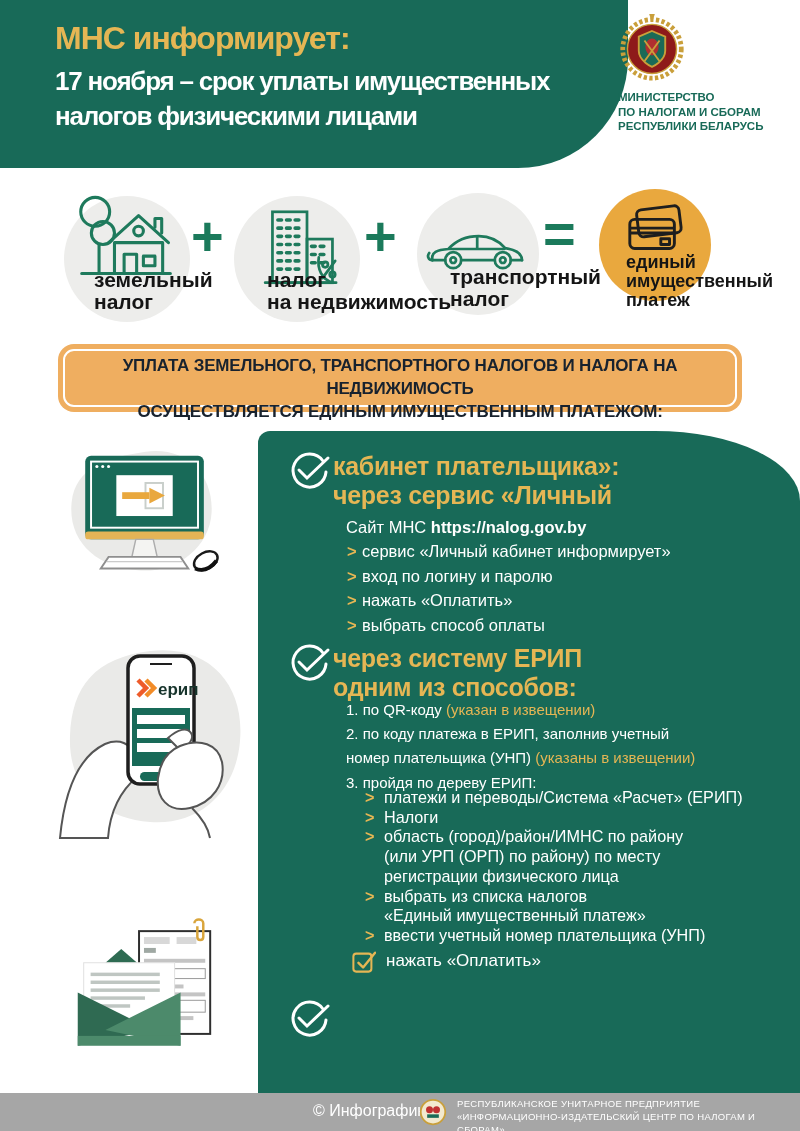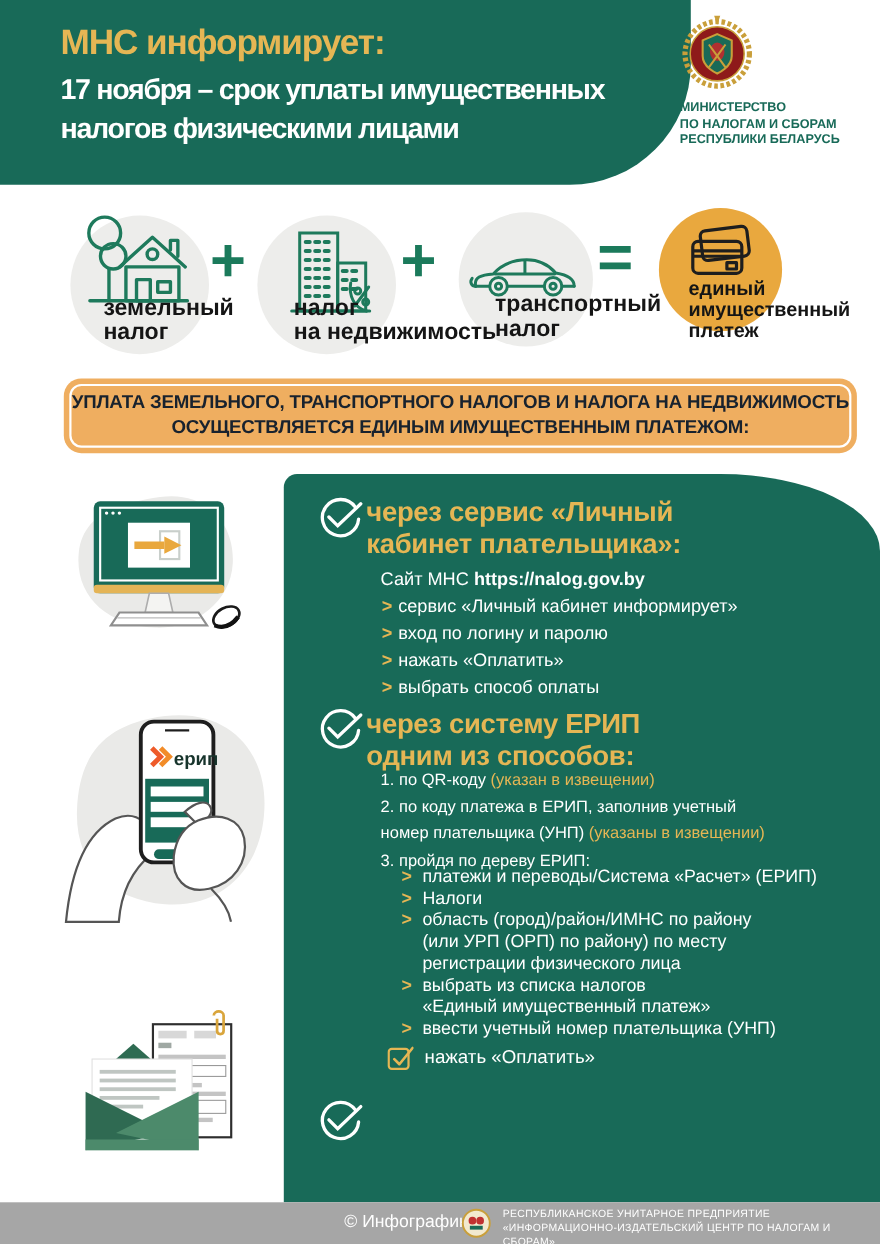--- a/index.html
+++ b/index.html
@@ -12,21 +12,21 @@
   .title{left:55px;top:64px;font-size:26px;font-weight:bold;color:#fff;line-height:35px;letter-spacing:-1.2px;}
   .logo-block{left:618px;top:14px;width:172px;text-align:left;}
   .ministry{margin-top:4px;font-size:11.5px;font-weight:bold;color:#186A58;line-height:14.5px;}
   
   .circle{border-radius:50%;background:#EDEDEB;}
   .circle svg{position:absolute;}
   .op{font-size:56px;font-weight:bold;color:#1B7A5B;line-height:1;}
   .eq-label{font-size:21px;font-weight:bold;color:#151515;line-height:22px;}
   .eq-label.small{font-size:18px;line-height:19px;}
   
-  .banner{left:58px;top:344px;width:684px;height:68px;background:#EFAE60;border-radius:16px;padding-left:37px;}
+  .banner{left:58px;top:344px;width:684px;height:68px;background:#EFAE60;border-radius:16px;}
   .banner-inner{position:absolute;left:5px;top:5px;right:5px;bottom:5px;border:2px solid #fff;border-radius:11px;}
   .banner-text{position:absolute;left:0;top:10px;width:100%;text-align:center;font-size:17px;
                font-weight:bold;color:#18222E;line-height:23px;letter-spacing:-0.2px;}
   
   .panel{left:258px;top:431px;width:542px;height:662px;background:#186A58;
          border-radius:12px 145px 0 0 / 12px 70px 0 0;}
   .g-head{font-size:25px;font-weight:bold;color:#E5B654;line-height:29px;letter-spacing:-0.3px;}
   .p-body{color:#fff;font-size:16.5px;}
   .gold{color:#E5B654;}
   .row{display:flex;margin-bottom:5.5px;}
@@ -222,22 +222,22 @@
     </svg>
   </div>
 
   <div class="abs panel"></div>
 
   <svg class="abs" style="left:286px;top:451px;" width="46" height="40" viewBox="0 0 46 40" fill="none" stroke="#fff" stroke-width="3" stroke-linecap="round">
     <path d="M37,10 A16.5,16.5 0 1 0 40,21"></path>
       <path d="M13,19 L21,27 L42,7"></path>
   </svg>
   <div class="abs g-head" style="left:333px;top:452px;">
-    <div>через сервис «Личный</div>
-      <div>кабинет плательщика»:</div>
+    <div>кабинет плательщика»:</div>
+      <div>через сервис «Личный</div>
   </div>
   <div class="abs p-body" style="left:346px;top:518px;">
     <span>Сайт МНС </span><b>https://nalog.gov.by</b>
   </div>
   <div class="abs p-body" style="left:347px;top:542px;">
     <div class="row">
         <span class="marker">&gt;</span>
         <span>сервис «Личный кабинет информирует»</span>
       </div>
     <div class="row">

